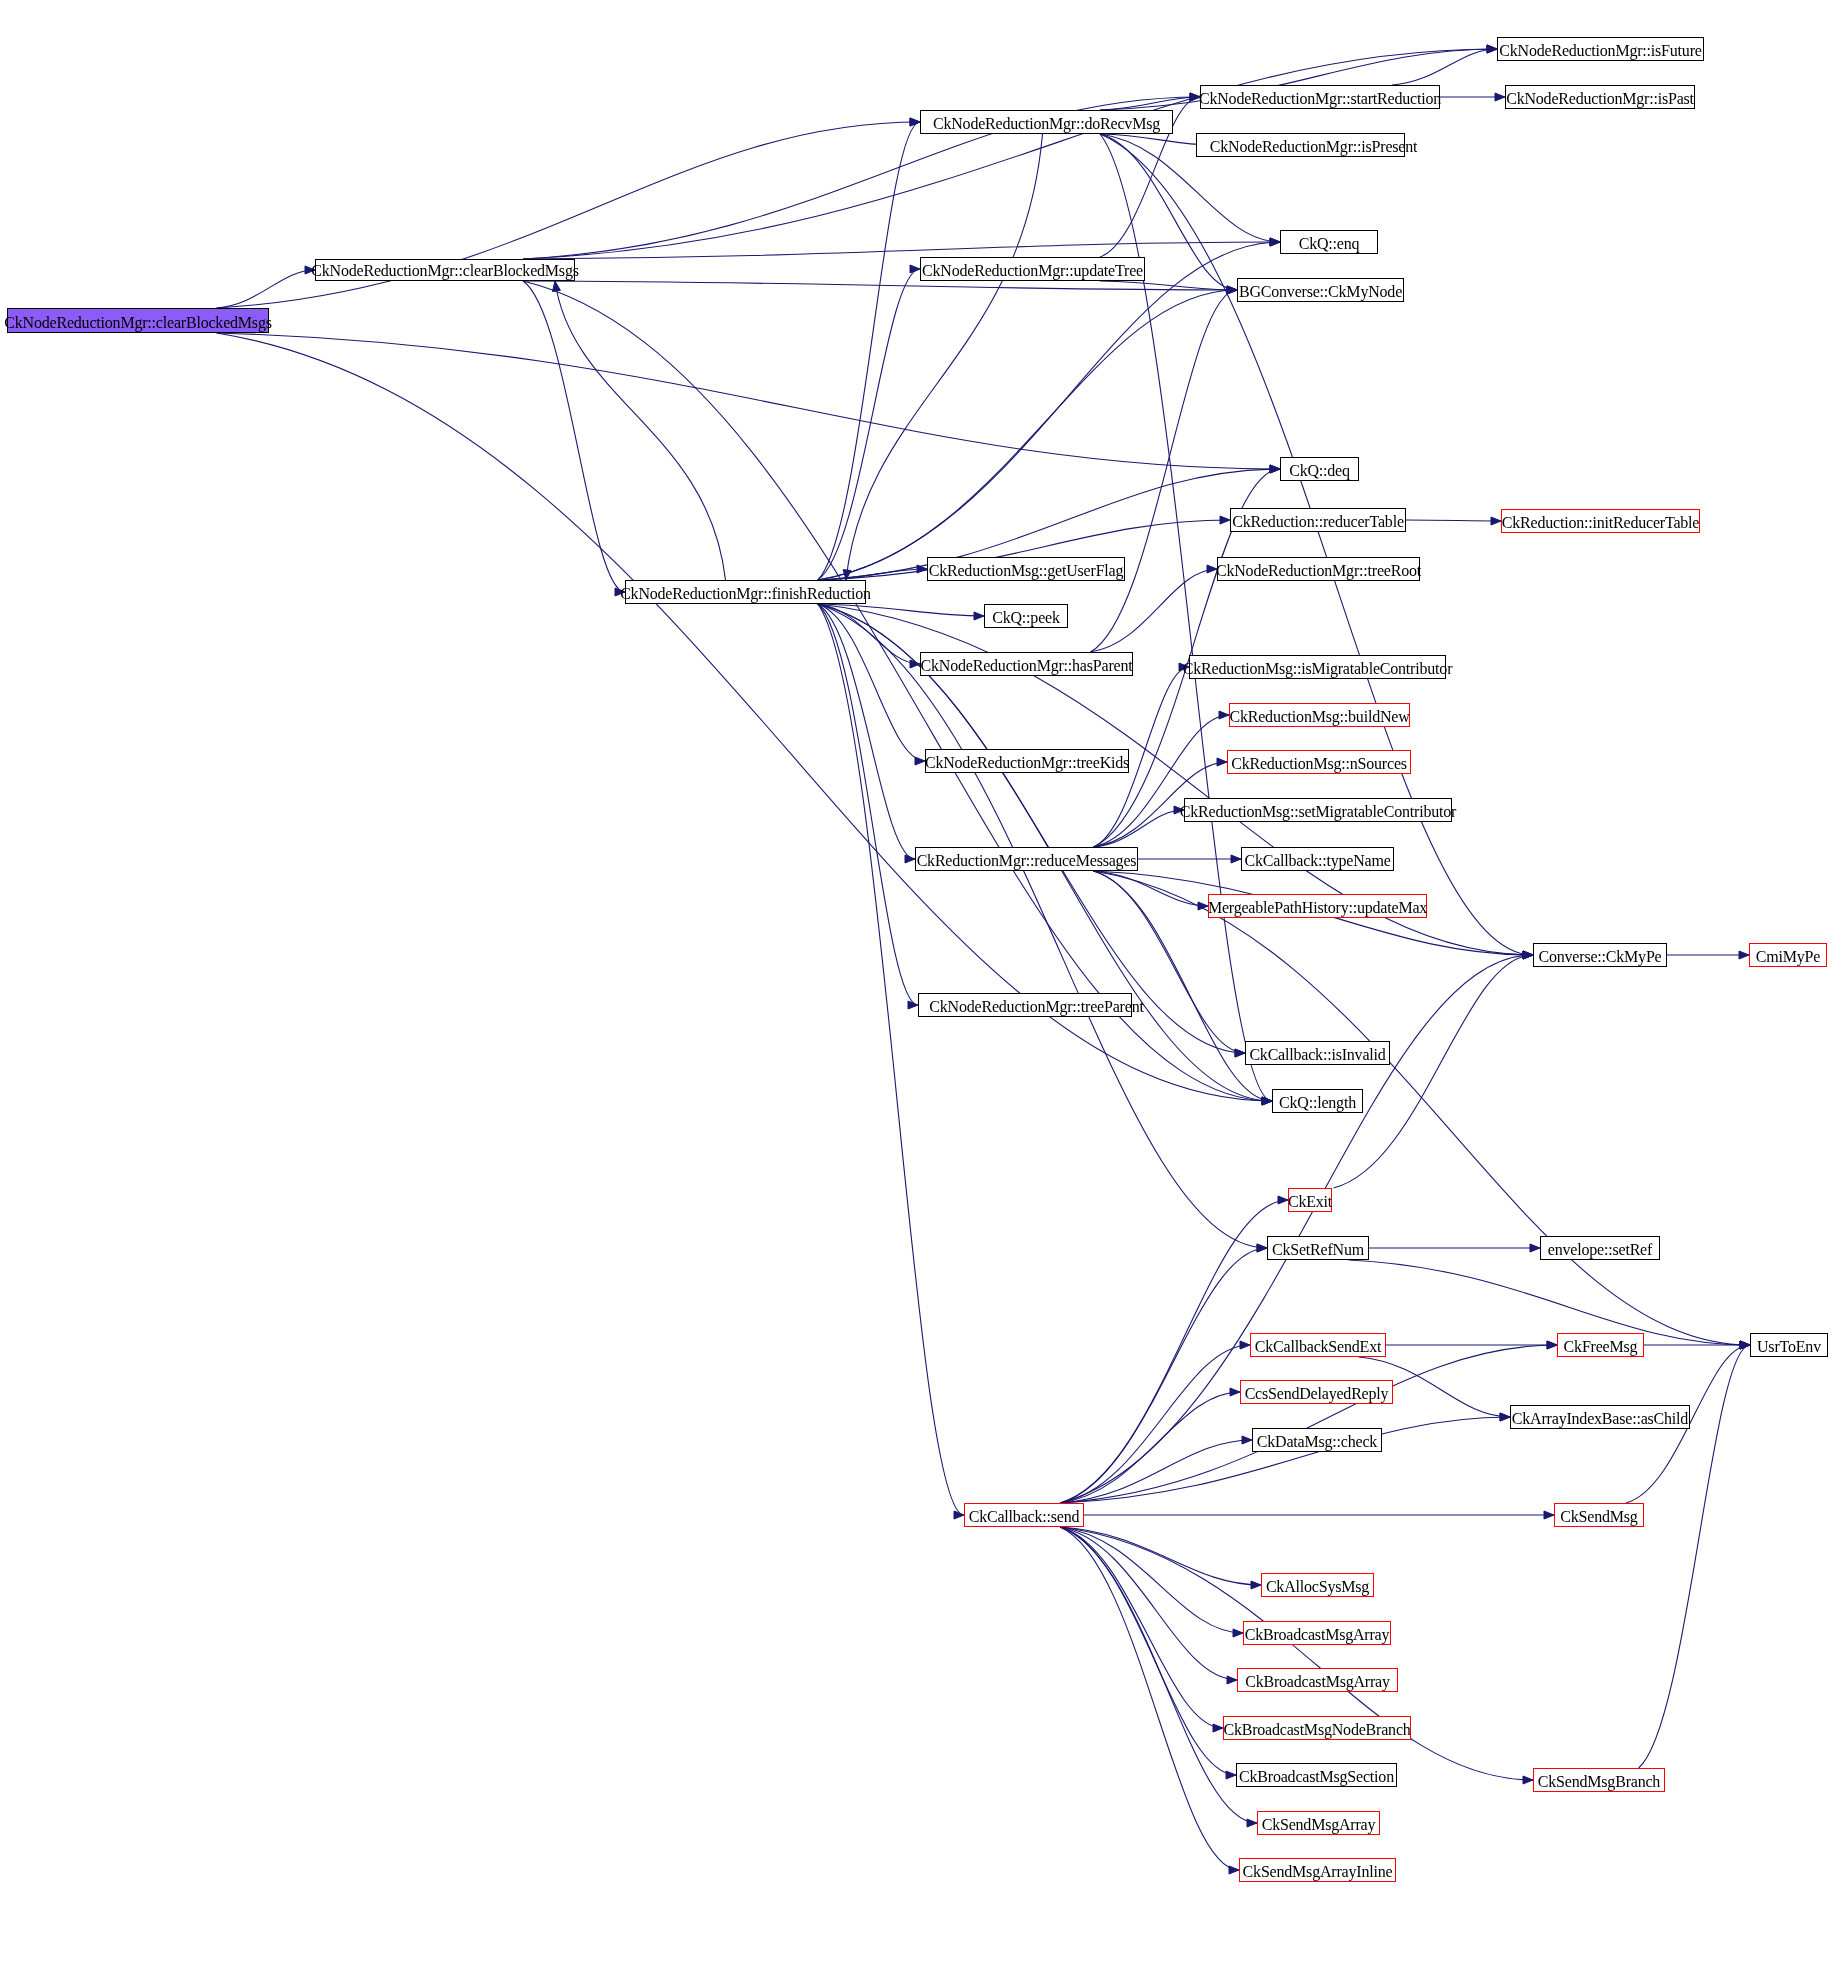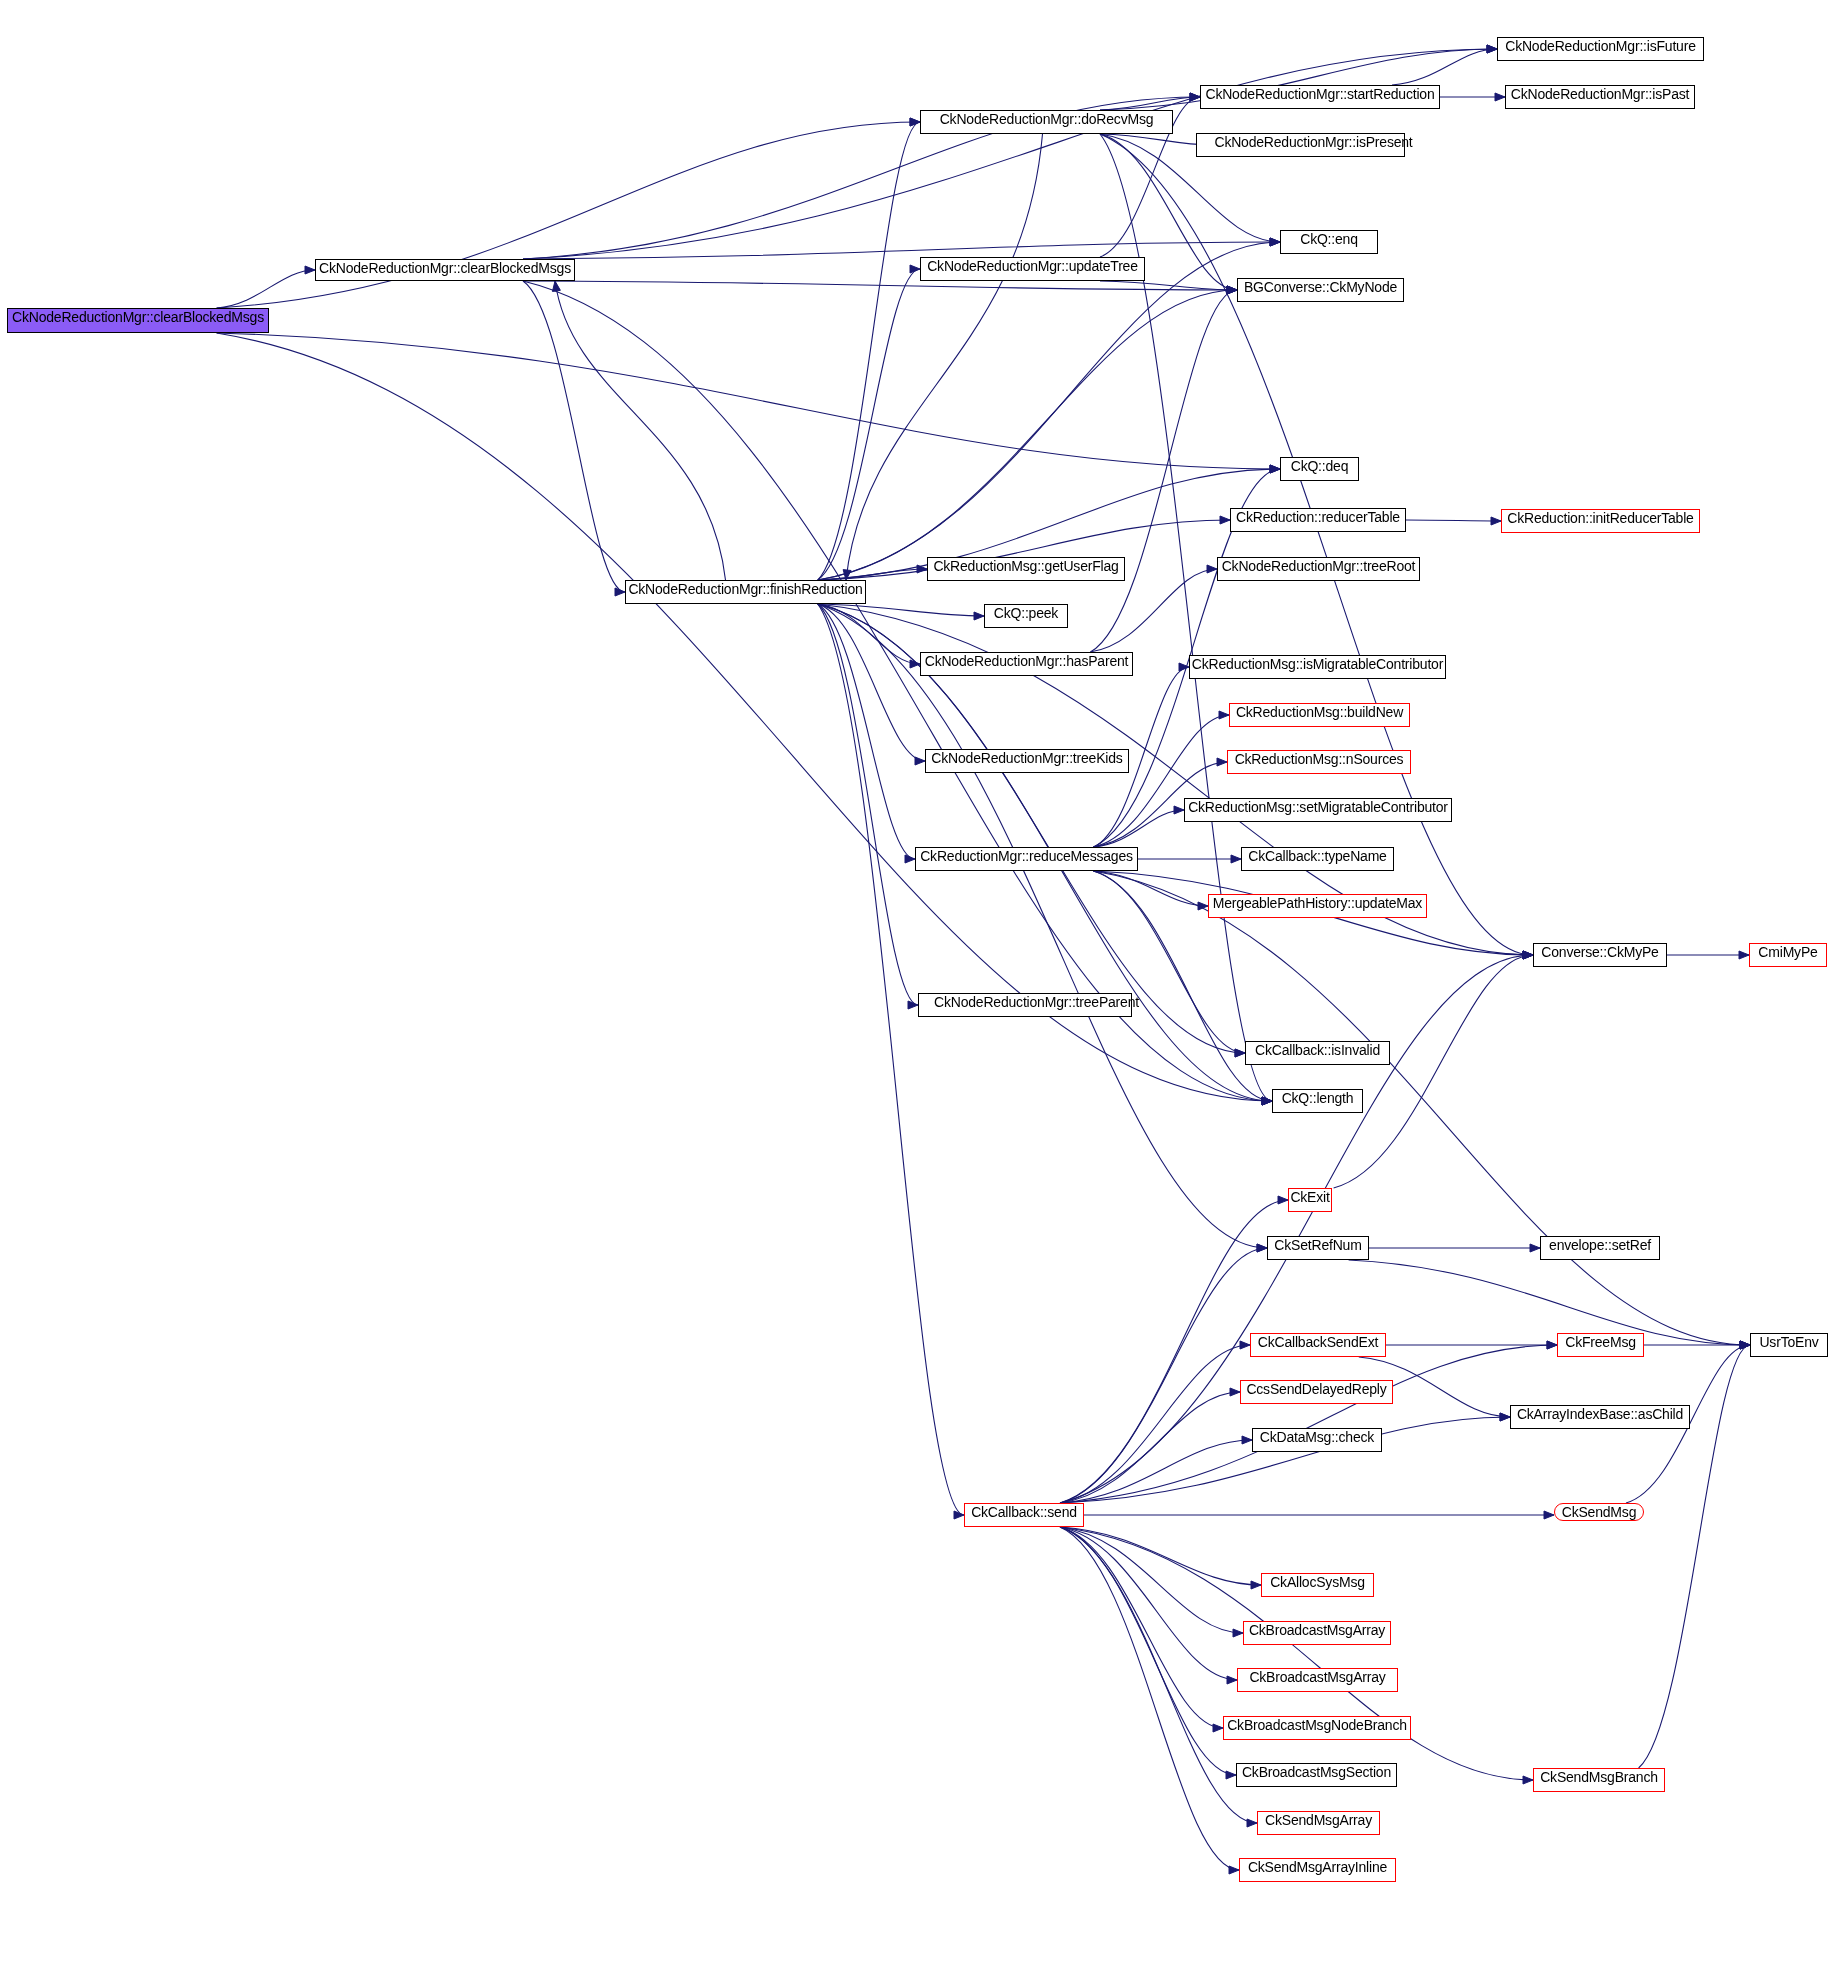--- a/index.html
+++ b/index.html
@@ -2,22 +2,22 @@
 <html><head>
 <meta charset="utf-8">
 <style>
   html, body { margin: 0; padding: 0; background: #ffffff; }
   body { width: 1845px; height: 1981px; position: relative; overflow: hidden;
          font-family: "Liberation Sans", "DejaVu Sans", sans-serif; }
   #graph { position: absolute; left: 0; top: 0; width: 1845px; height: 1981px; }
   #edges path { fill: none; stroke: #191970; stroke-width: 1.1; }
   #edges polygon { fill: #191970; stroke: #191970; stroke-width: 1; }
   .node { position: absolute; box-sizing: border-box; border: 1.5px solid #000000; background: #ffffff;
-          font-size: 14px; color: #000000; display: flex; align-items: flex-start; justify-content: center;
-          white-space: nowrap; letter-spacing: -0.2px; cursor: pointer; }
+          font-size: 16px; color: #000000; display: flex; align-items: flex-end; justify-content: center;
+          white-space: nowrap; letter-spacing: -0.2px; cursor: pointer; font-family: Liberation Serif, serif; }
   .node.undoc { border-color: #ff0000; }
   .node.root { background: #8b5cf6; cursor: default; }
 </style>
 </head>
 <body>
 
 <div id="graph">
   <svg id="edges" width="1845" height="1981" style="position:absolute;left:0;top:0;">
       <path d="M216.6,308 C260.88,304.2 280.56,270 315,270"></path>
       <polygon points="315,270 305,274 305,266"></polygon>
@@ -297,21 +297,21 @@
       </div>
       <div class="node" style="left: 1510px; top: 1405px; width: 180px; height: 24px;">
         <span>CkArrayIndexBase::asChild</span>
       </div>
       <div class="node" style="left: 1252px; top: 1428px; width: 130px; height: 24px;">
         <span>CkDataMsg::check</span>
       </div>
       <div class="node undoc" style="left: 964px; top: 1503px; width: 120px; height: 24px;">
         <span>CkCallback::send</span>
       </div>
-      <div class="node undoc" style="left: 1554px; top: 1503px; width: 90px; height: 18px; border-radius: 11px;">
+      <div class="node undoc" style="left: 1554px; top: 1503px; width: 90px; height: 24px;">
         <span>CkSendMsg</span>
       </div>
       <div class="node undoc" style="left: 1261px; top: 1573px; width: 113px; height: 24px;">
         <span>CkAllocSysMsg</span>
       </div>
       <div class="node undoc" style="left: 1243px; top: 1621px; width: 148px; height: 24px;">
         <span>CkBroadcastMsgArray</span>
       </div>
       <div class="node undoc" style="left: 1237px; top: 1668px; width: 161px; height: 24px;">
         <span>CkBroadcastMsgArray</span>

